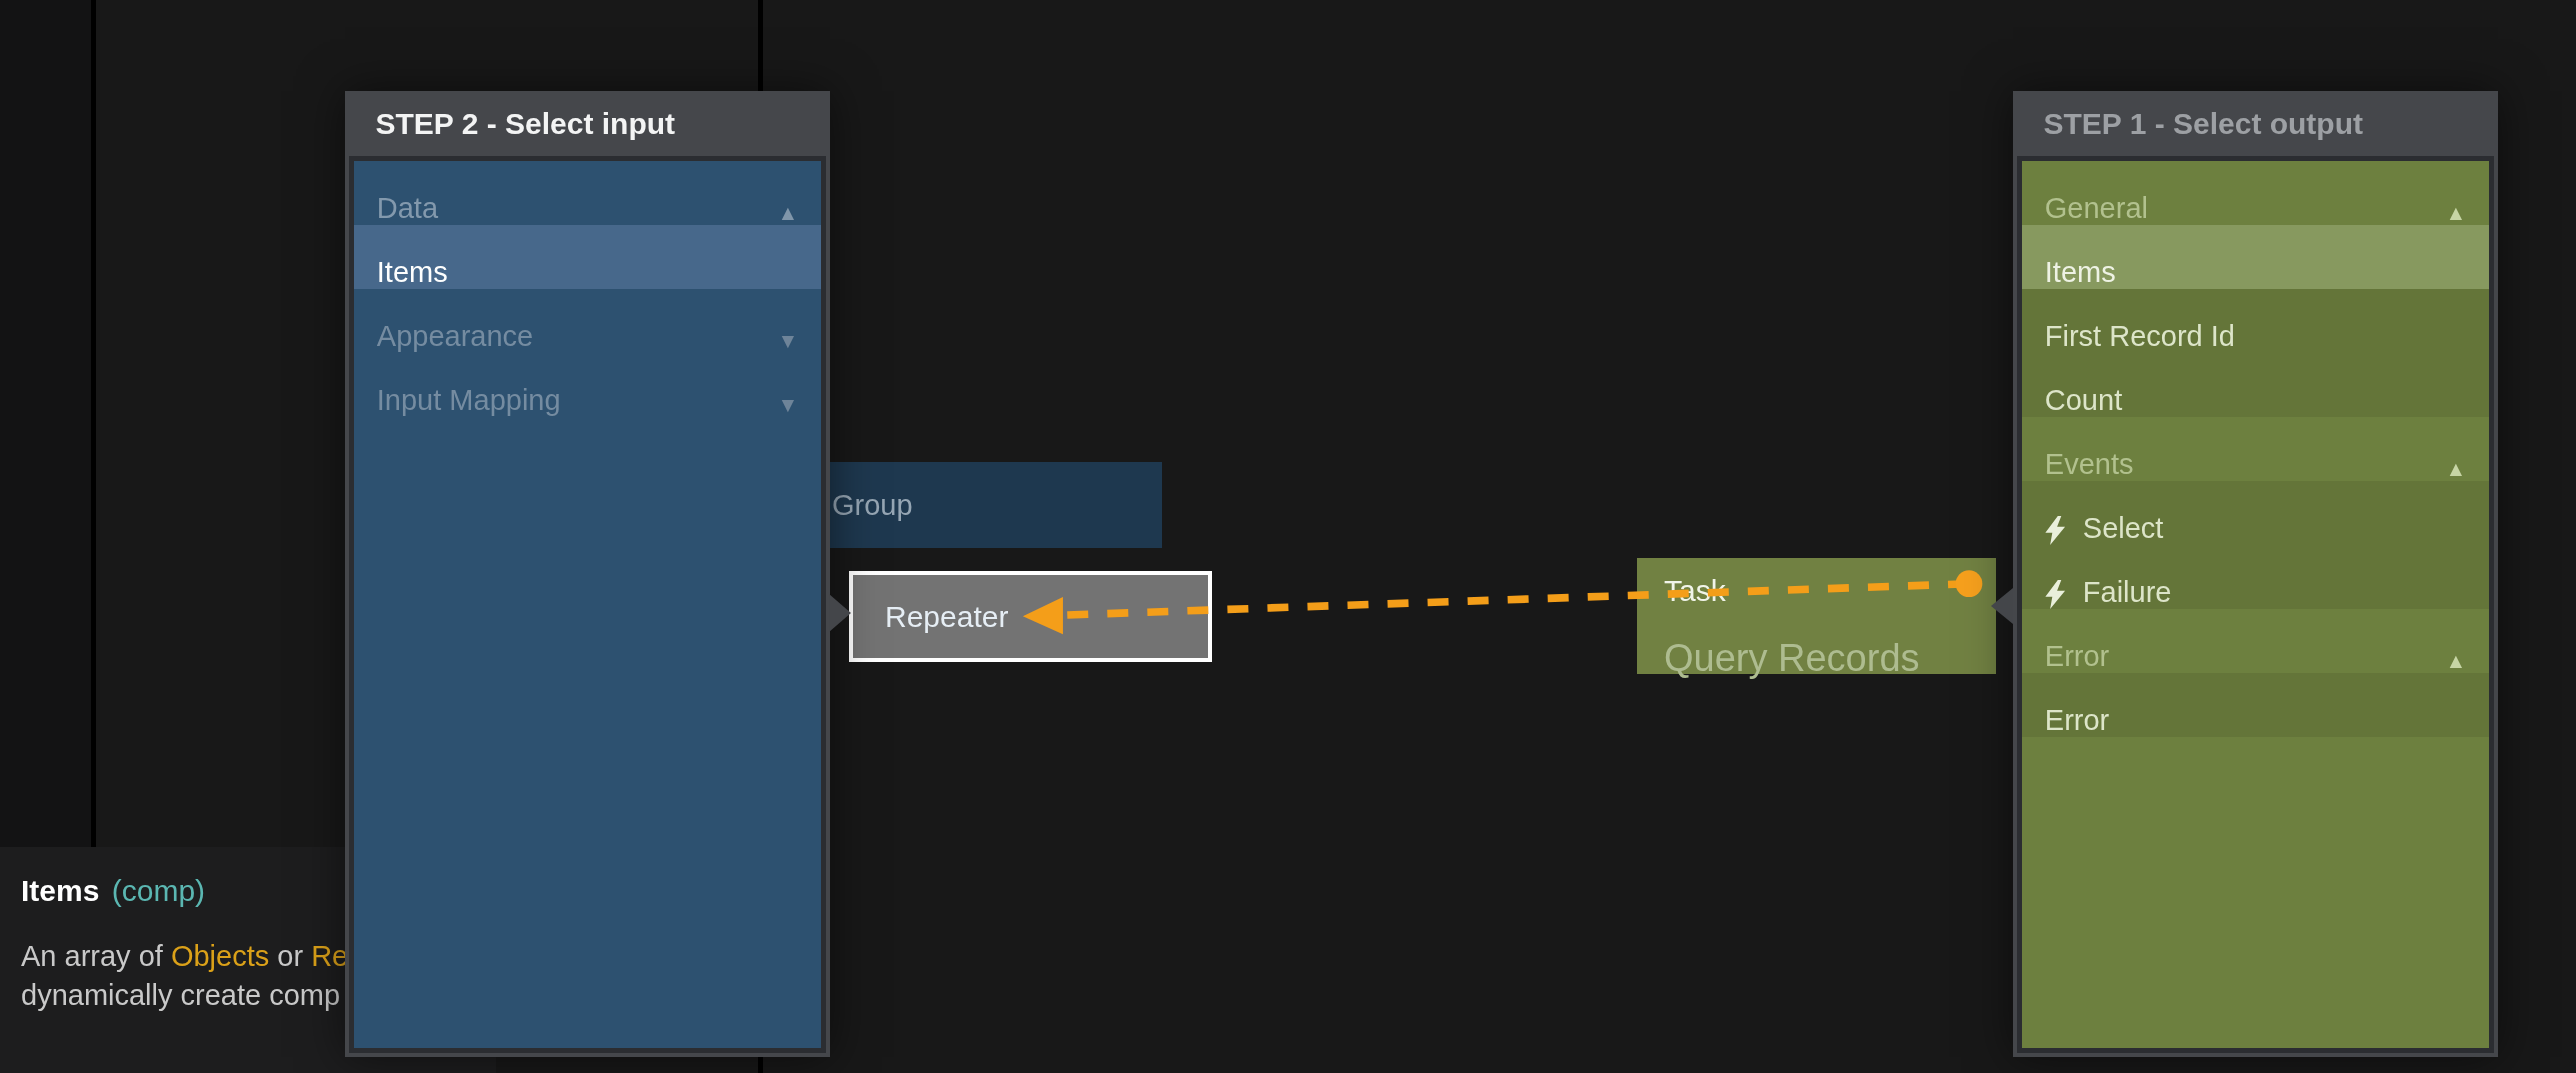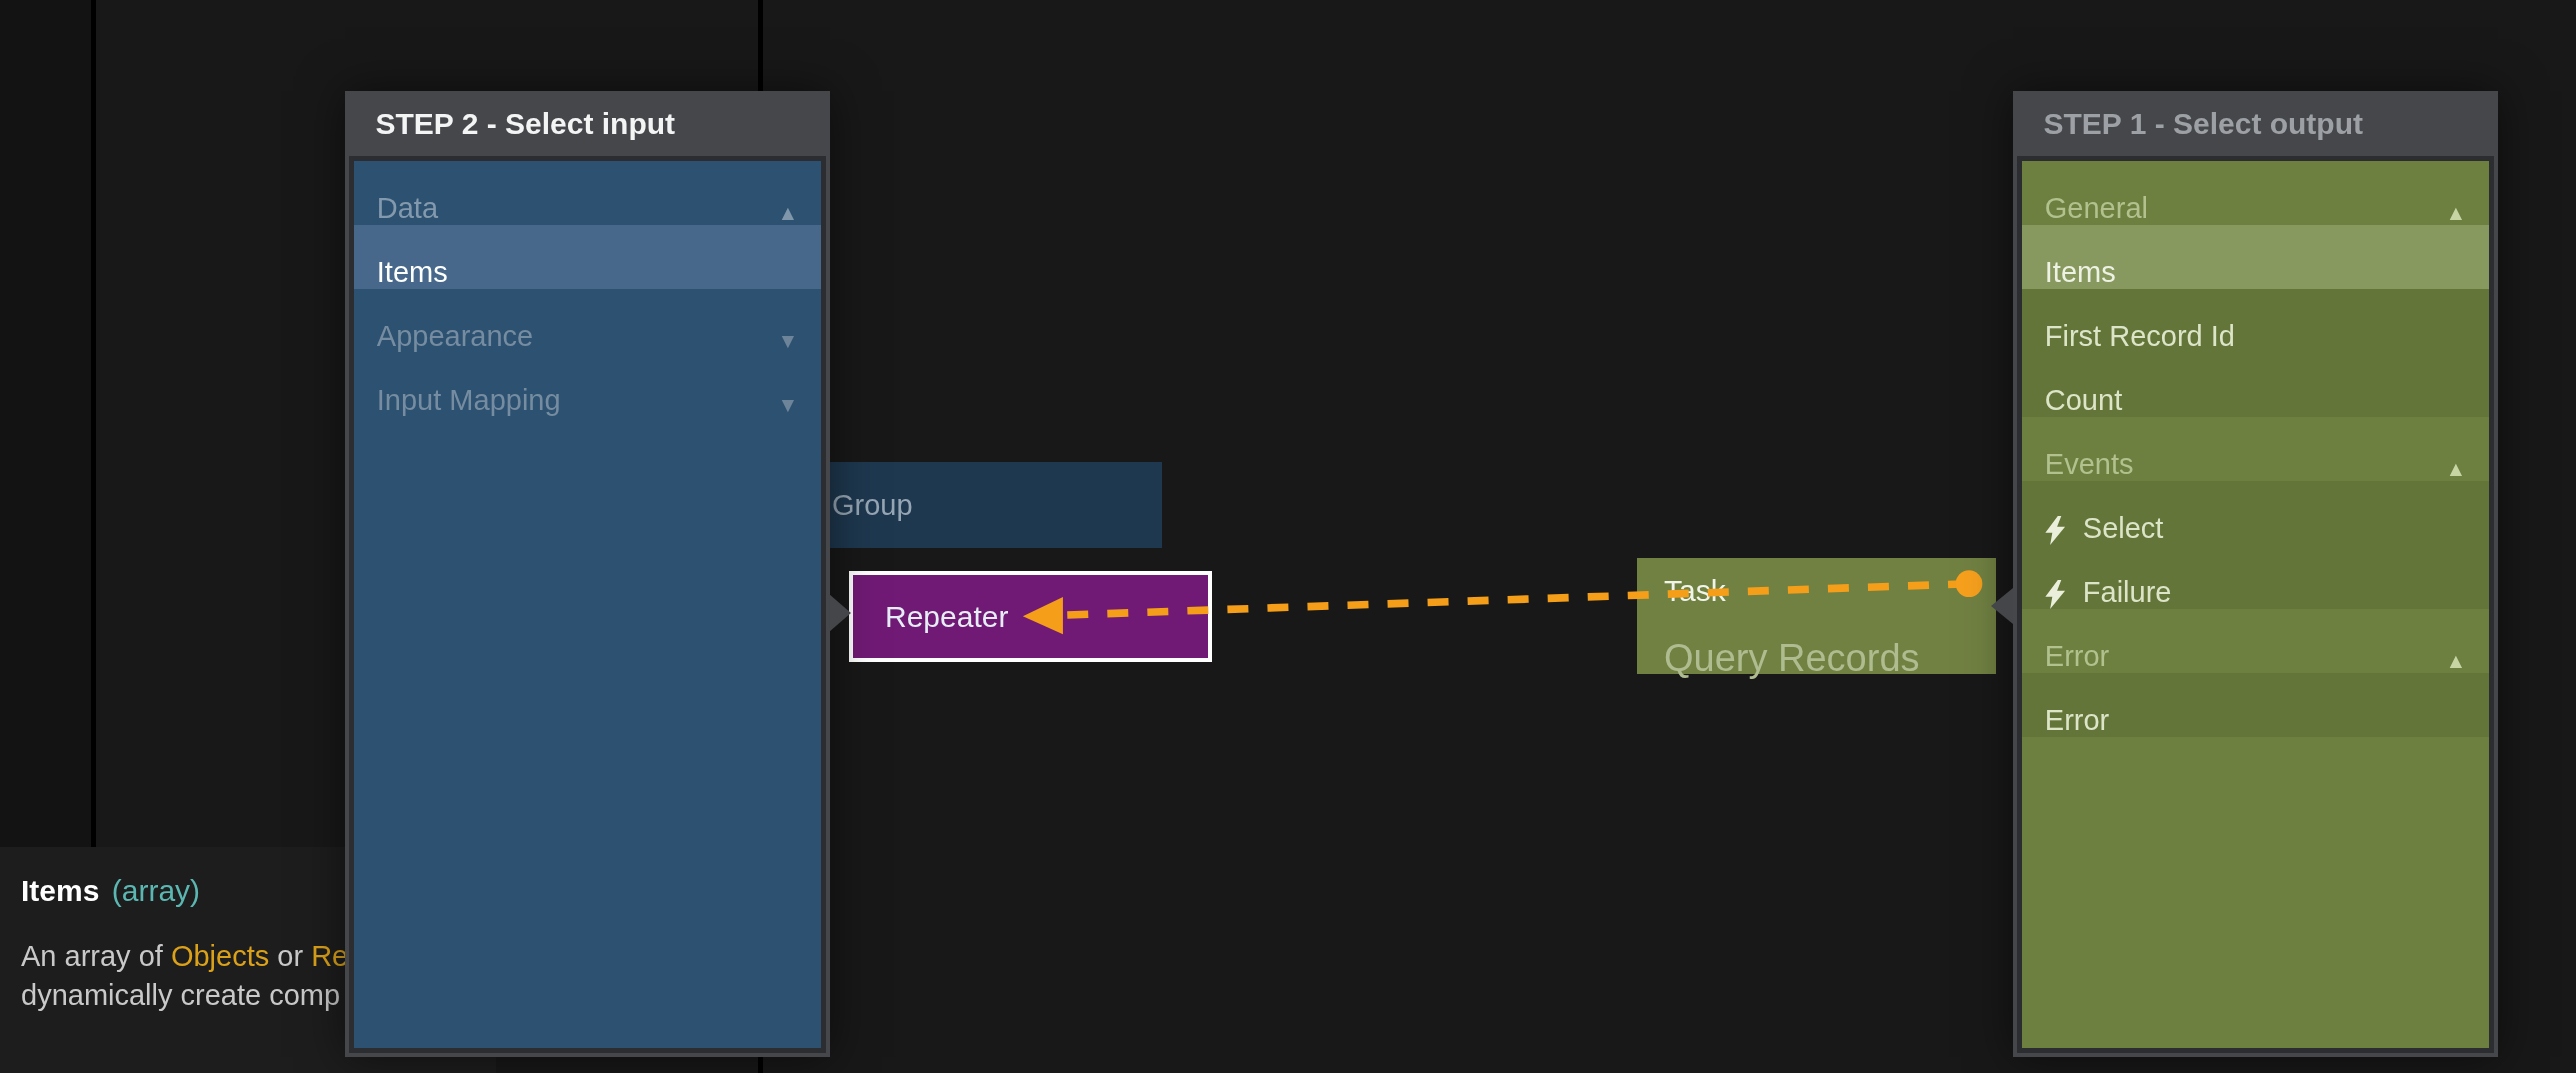--- a/index.html
+++ b/index.html
@@ -22,21 +22,21 @@
   .tooltip .hl{color:#dba119;}
 
   
   .node{position:absolute;display:flex;align-items:center;}
   .node-group{left:706px;top:462px;width:456px;height:86px;background:#1e384f;z-index:3;
               padding-left:126px;color:#96a6b4;font-size:29px;}
   .node-task{left:1637px;top:558px;width:359px;height:116px;background:#718142;z-index:3;
              display:block;padding:15.3px 0 0 27px;}
   .node-task .t-title{font-size:30px;line-height:36px;color:#f1f4e9;}
   .node-task .t-sub{font-size:38px;line-height:34px;color:#aebc90;margin-top:32px;}
-  .node-repeater{left:849px;top:571px;width:363px;height:91px;background:#701a75;
+  .node-repeater{left:849px;top:571px;width:363px;height:91px;background:#737373;
                  border:4.8px solid #ffffff;z-index:4;padding-left:32px;color:#e6eef5;font-size:30px;}
 
   
   .wires{position:absolute;left:0;top:0;width:2576px;height:1073px;z-index:5;pointer-events:none;}
 
   
   .panel{position:absolute;top:91px;width:485px;height:966px;background:#45474b;z-index:6;
          box-shadow:0 0 43px rgba(0,0,0,0.5);}
   .panel-input{left:345px;}
   .panel-output{left:2013px;}
@@ -76,21 +76,21 @@
 <body>
 
 <div class="screen">
 
   <div class="left-strip"></div>
   <div class="vline vline-1"></div>
   <div class="vline vline-2"></div>
 
   <div class="tooltip">
     <div class="name-row">
-      <span class="t-name">Items</span><span class="t-type">(array)</span>
+      <span class="t-name">Items</span><span class="t-type">(comp)</span>
     </div>
     <div class="desc">
       <span>An array of </span><span class="hl">Objects</span><span> or </span><span class="hl">Re</span>
       <div>dynamically create comp</div>
     </div>
   </div>
 
   <div class="node node-group">
     <span>Group</span>
   </div>

